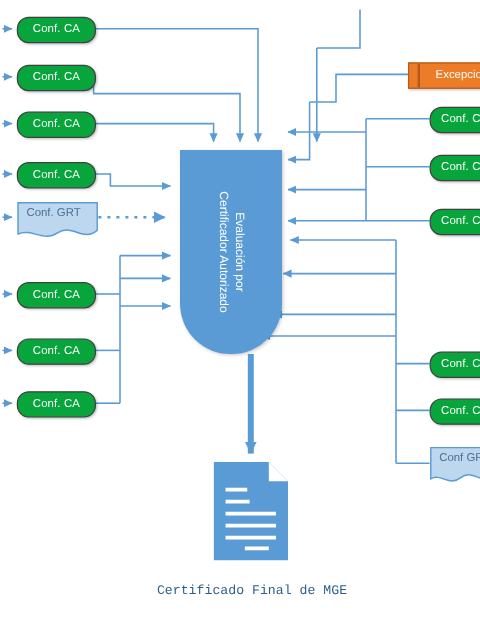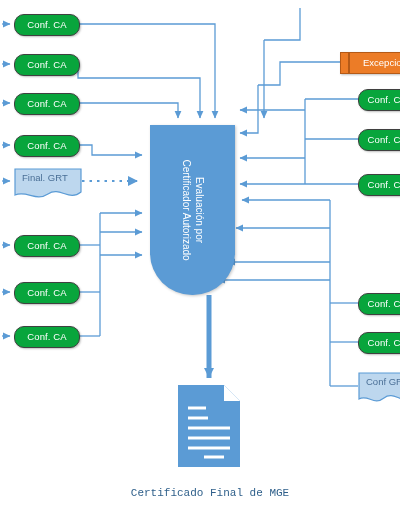--- a/index.html
+++ b/index.html
@@ -226,21 +226,21 @@
     <span>Conf. CA</span>
   </div>
   <div class="pill" style="left:14px; top:326px; width:64px;">
     <span>Conf. CA</span>
   </div>
 
   <div class="doc-node" style="left:14px; top:168px; width:68px; height:32px;">
     <svg width="68" height="32">
       <path d="M1,1 L67,1 L67,24 C55,34 46,18 34,26 C22,34 13,22 1,27 Z" fill="#bdd7ee" stroke="#5b9bd5" stroke-width="1.2"></path>
     </svg>
-    <span class="dlabel">Final. GRT</span>
+    <span class="dlabel">Conf. GRT</span>
   </div>
 
   <div class="central"></div>
   <div class="central-text">
     <div class="vtxt">
       <span>Evaluación por</span><br>
       <span>Certificador Autorizado</span>
     </div>
   </div>
 

